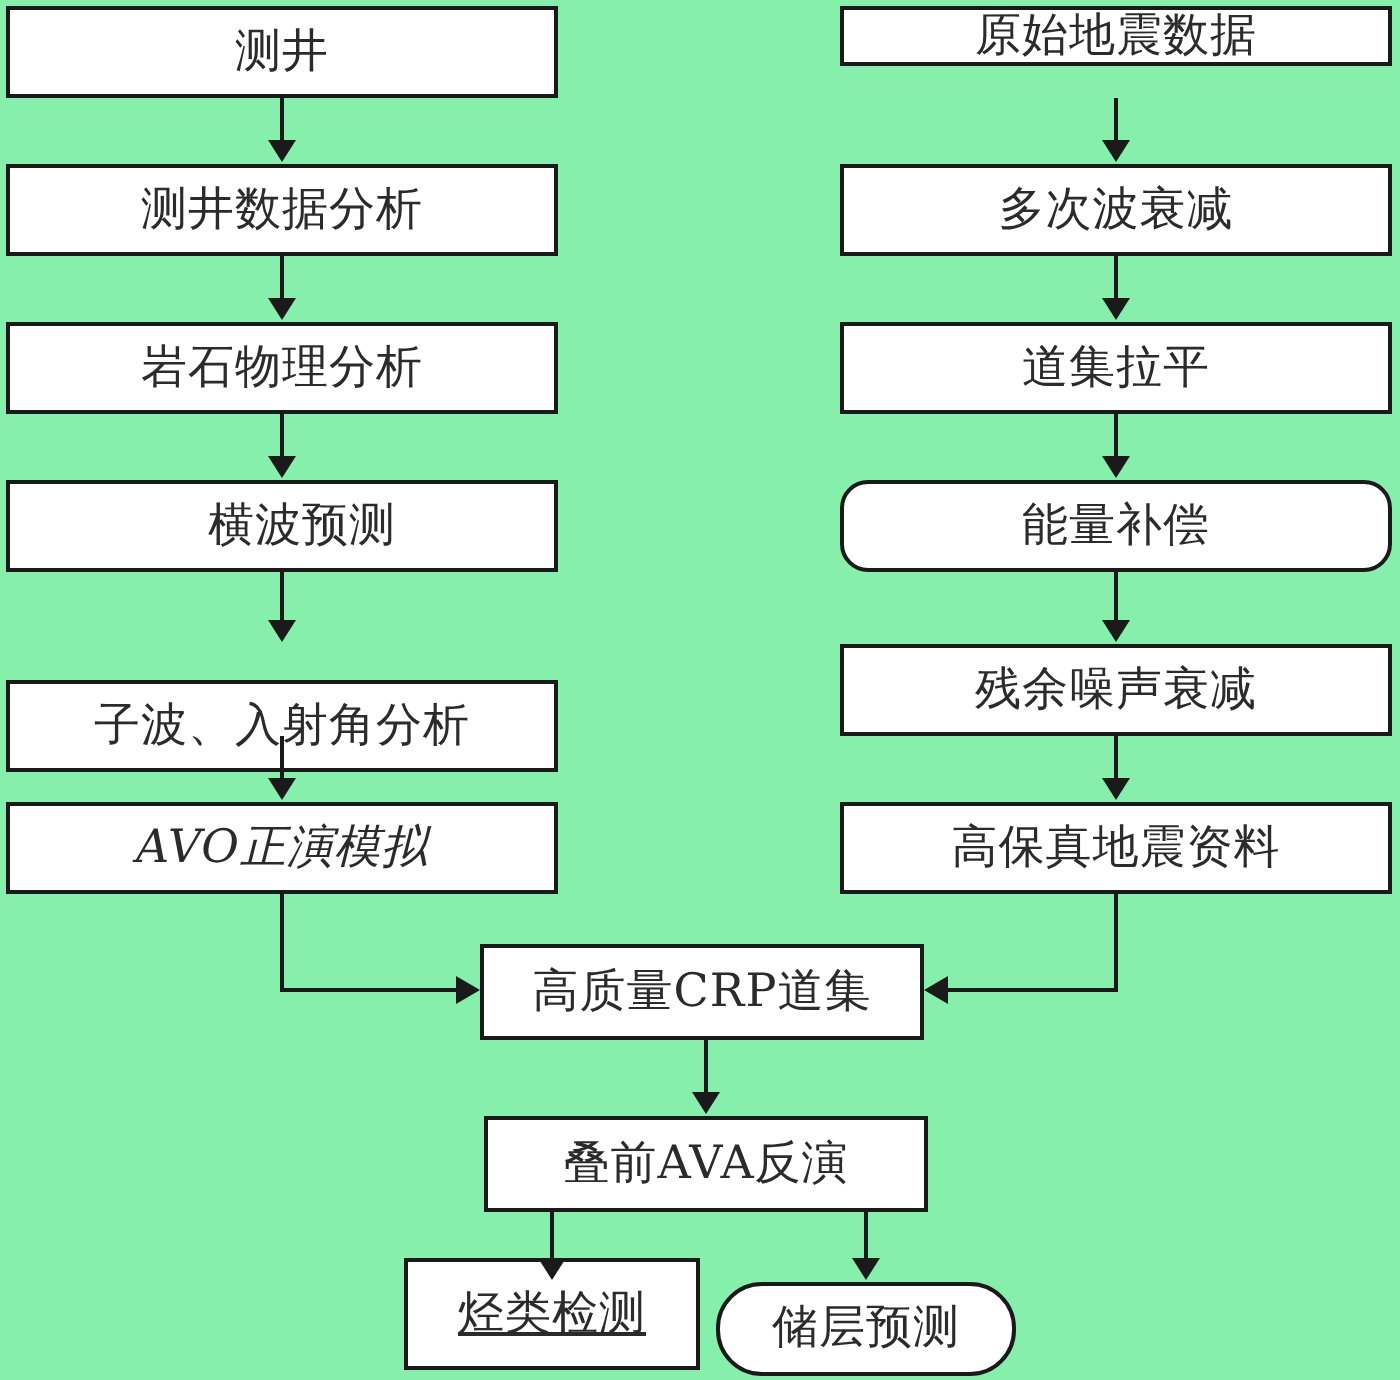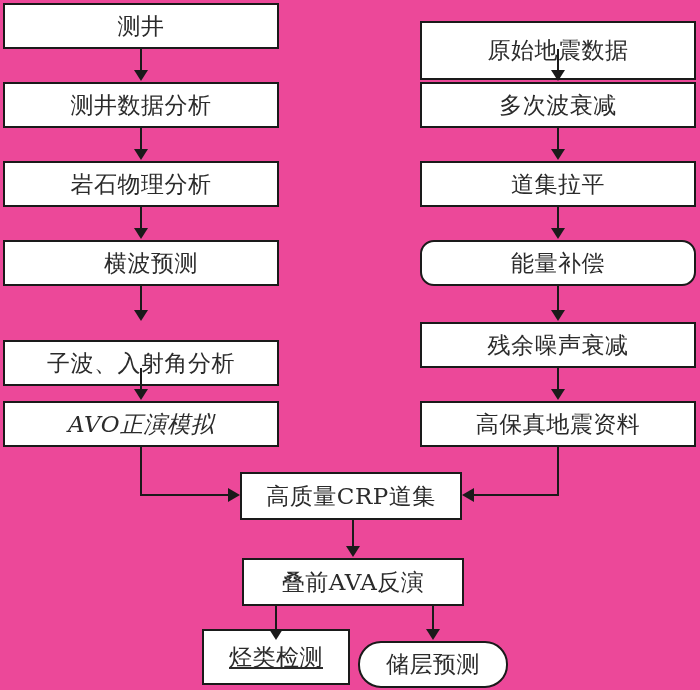--- a/index.html
+++ b/index.html
@@ -1,19 +1,19 @@
 <!DOCTYPE html>
 <html><head>
 <meta charset="utf-8">
 <style>
   html,body{margin:0;padding:0;background:#ffffff;}
   #canvas{
     position:relative;
     width:700px;height:690px;
-    background:#ec4899;
+    background:#86efac;
     font-family:"DejaVu Serif","Liberation Serif",serif;
     overflow:hidden;
   }
   .box{
     position:absolute;
     box-sizing:border-box;
     background:#ffffff;
     border:2px solid #1a1a1a;
     display:flex;
     align-items:center;
@@ -67,21 +67,21 @@
   <div class="box" style="left:3px;top:82px;width:276px;height:46px;">测井数据分析</div>
 
   <div class="box" style="left:3px;top:161px;width:276px;height:46px;">岩石物理分析</div>
 
   <div class="box" style="left:3px;top:240px;width:276px;height:46px;padding-left:20px;">横波预测</div>
 
   <div class="box" style="left:3px;top:340px;width:276px;height:46px;">子波、入射角分析</div>
 
   <div class="box" style="left:3px;top:401px;width:276px;height:46px;font-style:italic;">AVO正演模拟</div>
 
-  <div class="box" style="left:420px;top:21px;width:276px;height:59px;">原始地震数据</div>
+  <div class="box" style="left:420px;top:3px;width:276px;height:30px;">原始地震数据</div>
 
   <div class="box" style="left:420px;top:82px;width:276px;height:46px;">多次波衰减</div>
 
   <div class="box" style="left:420px;top:161px;width:276px;height:46px;">道集拉平</div>
 
   <div class="box" style="left:420px;top:240px;width:276px;height:46px;border-radius:14px;">能量补偿</div>
 
   <div class="box" style="left:420px;top:322px;width:276px;height:46px;">残余噪声衰减</div>
 
   <div class="box" style="left:420px;top:401px;width:276px;height:46px;">高保真地震资料</div>

